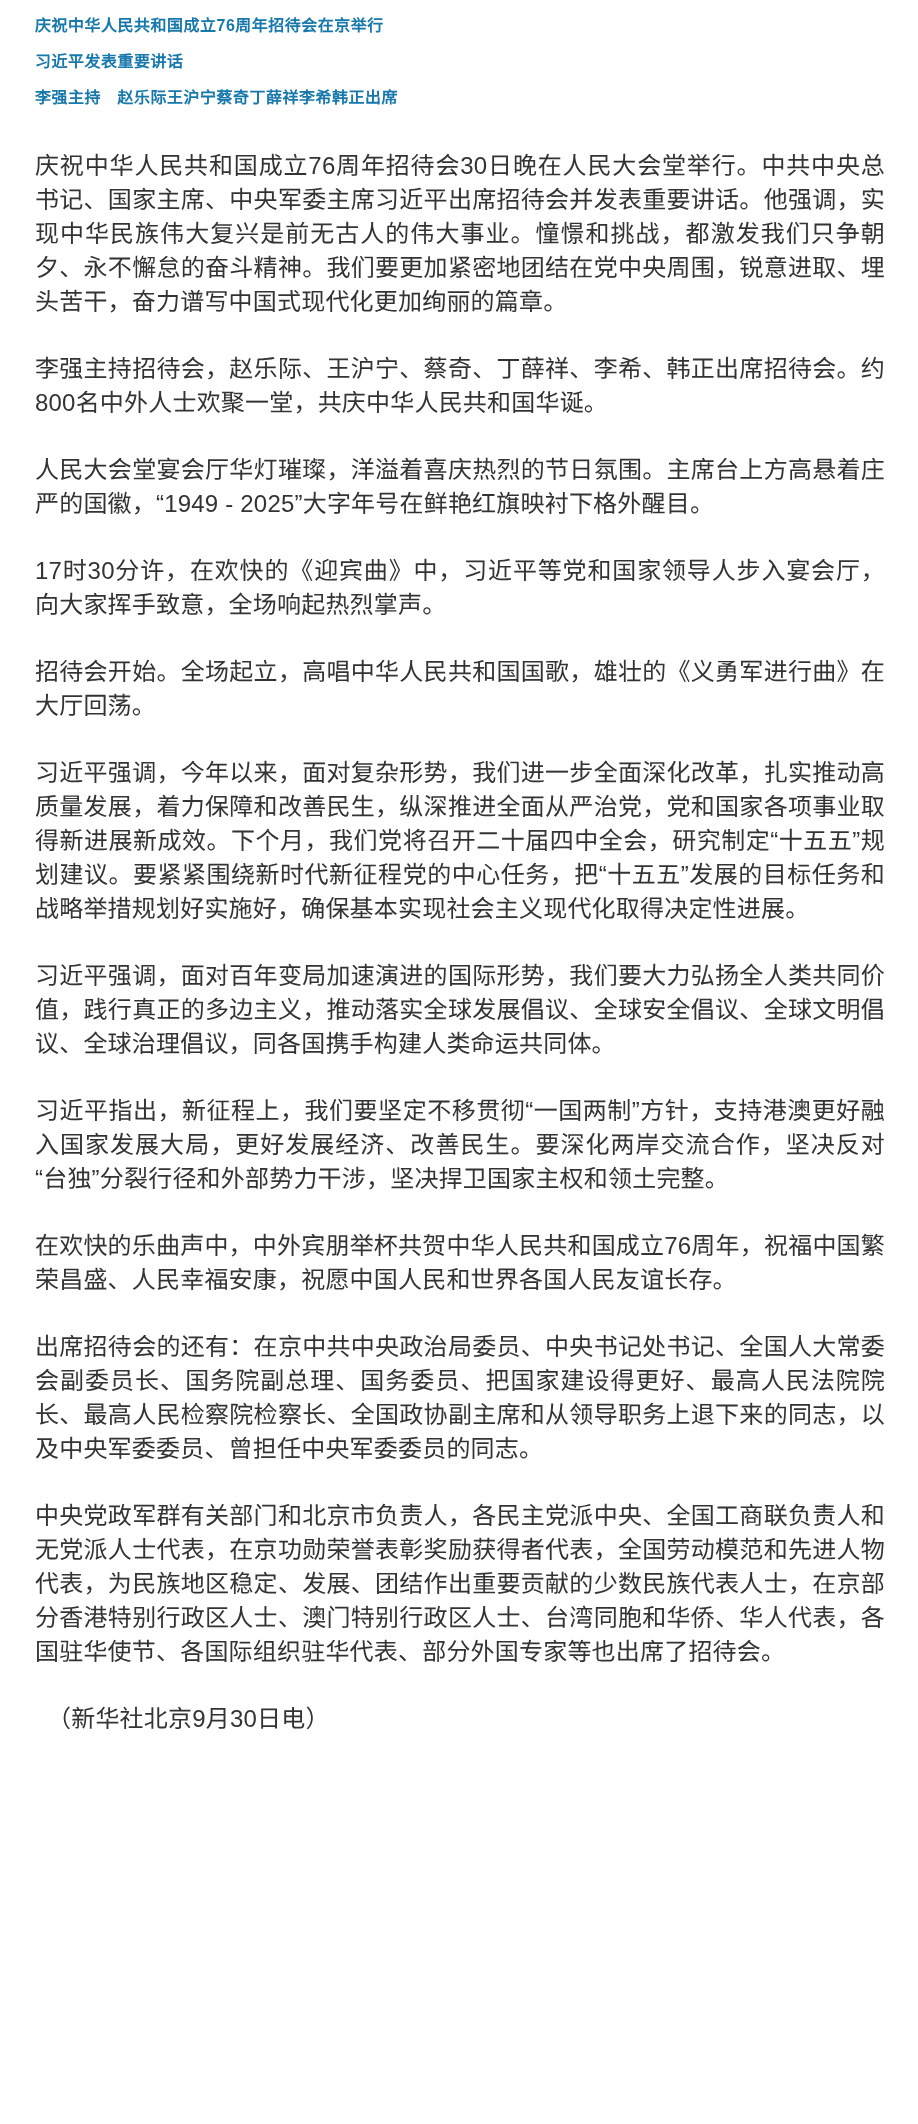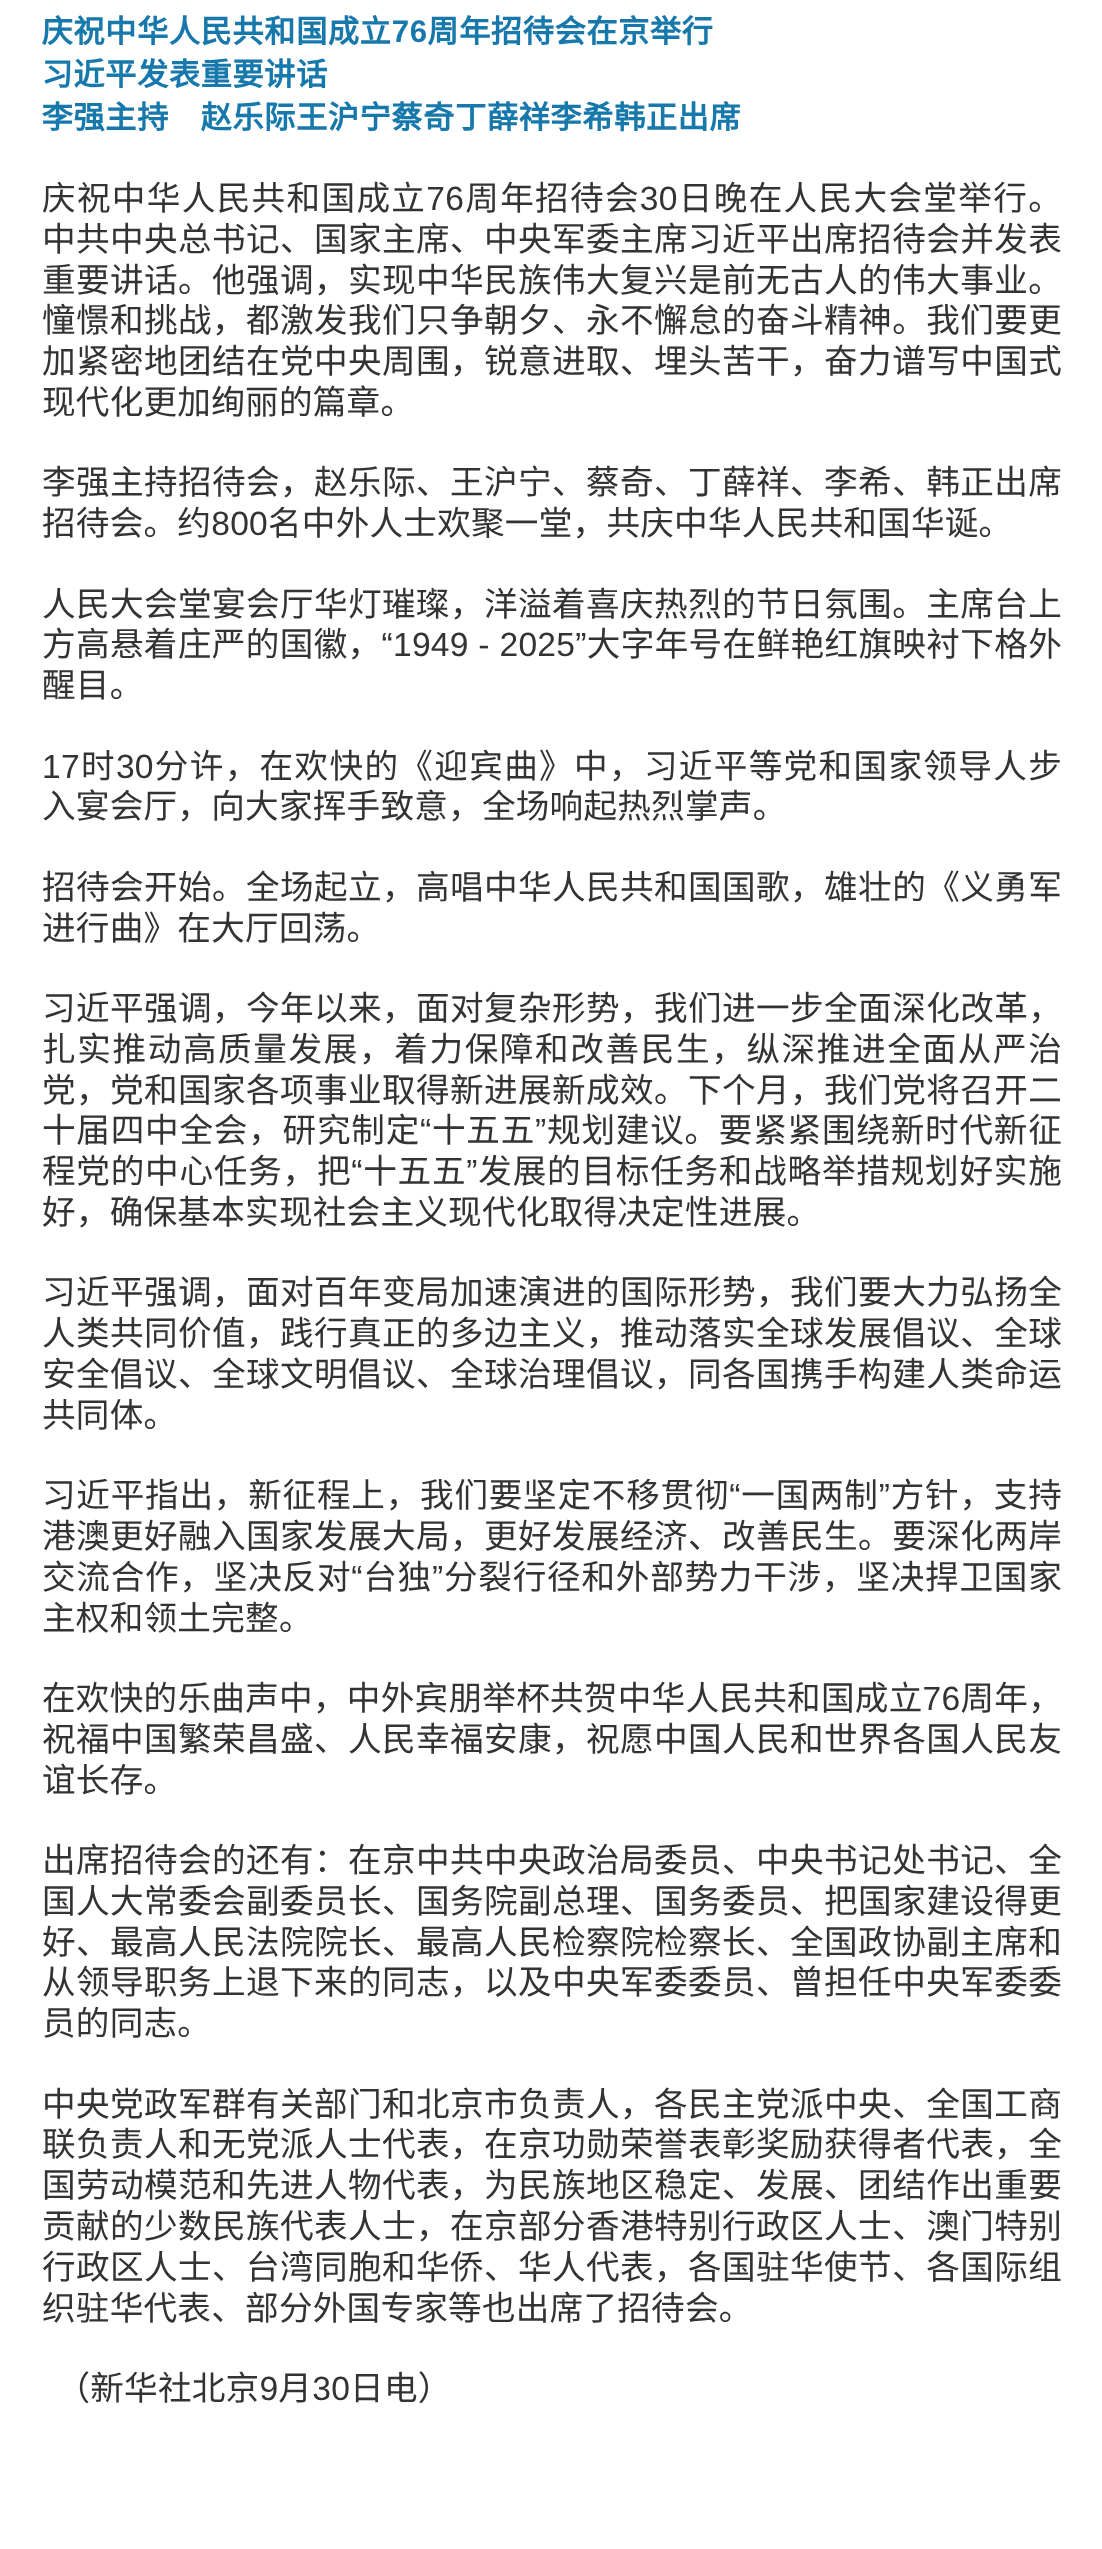--- a/index.html
+++ b/index.html
@@ -13,30 +13,30 @@
   }
   .article {
     box-sizing: border-box;
     width: 918px;
     padding: 8px 33px 18px 35px;
   }
   .headline {
     margin: 0 0 10px 0;
   }
   .headline-line {
-    font-size: 26px;
+    font-size: 16px;
     font-weight: bold;
     color: #1778ac;
     line-height: 36px;
     letter-spacing: 0.5px;
     text-align: left;
     white-space: pre-wrap;
   }
   .article-body p {
-    font-size: 28px;
+    font-size: 24px;
     line-height: 34px;
     color: #333333;
     margin: 33px 0;
     text-align: justify;
     letter-spacing: 0.2px;
   }
   .article-body p.dateline {
     text-align: left;
     text-indent: 12px;
     margin-bottom: 0;

